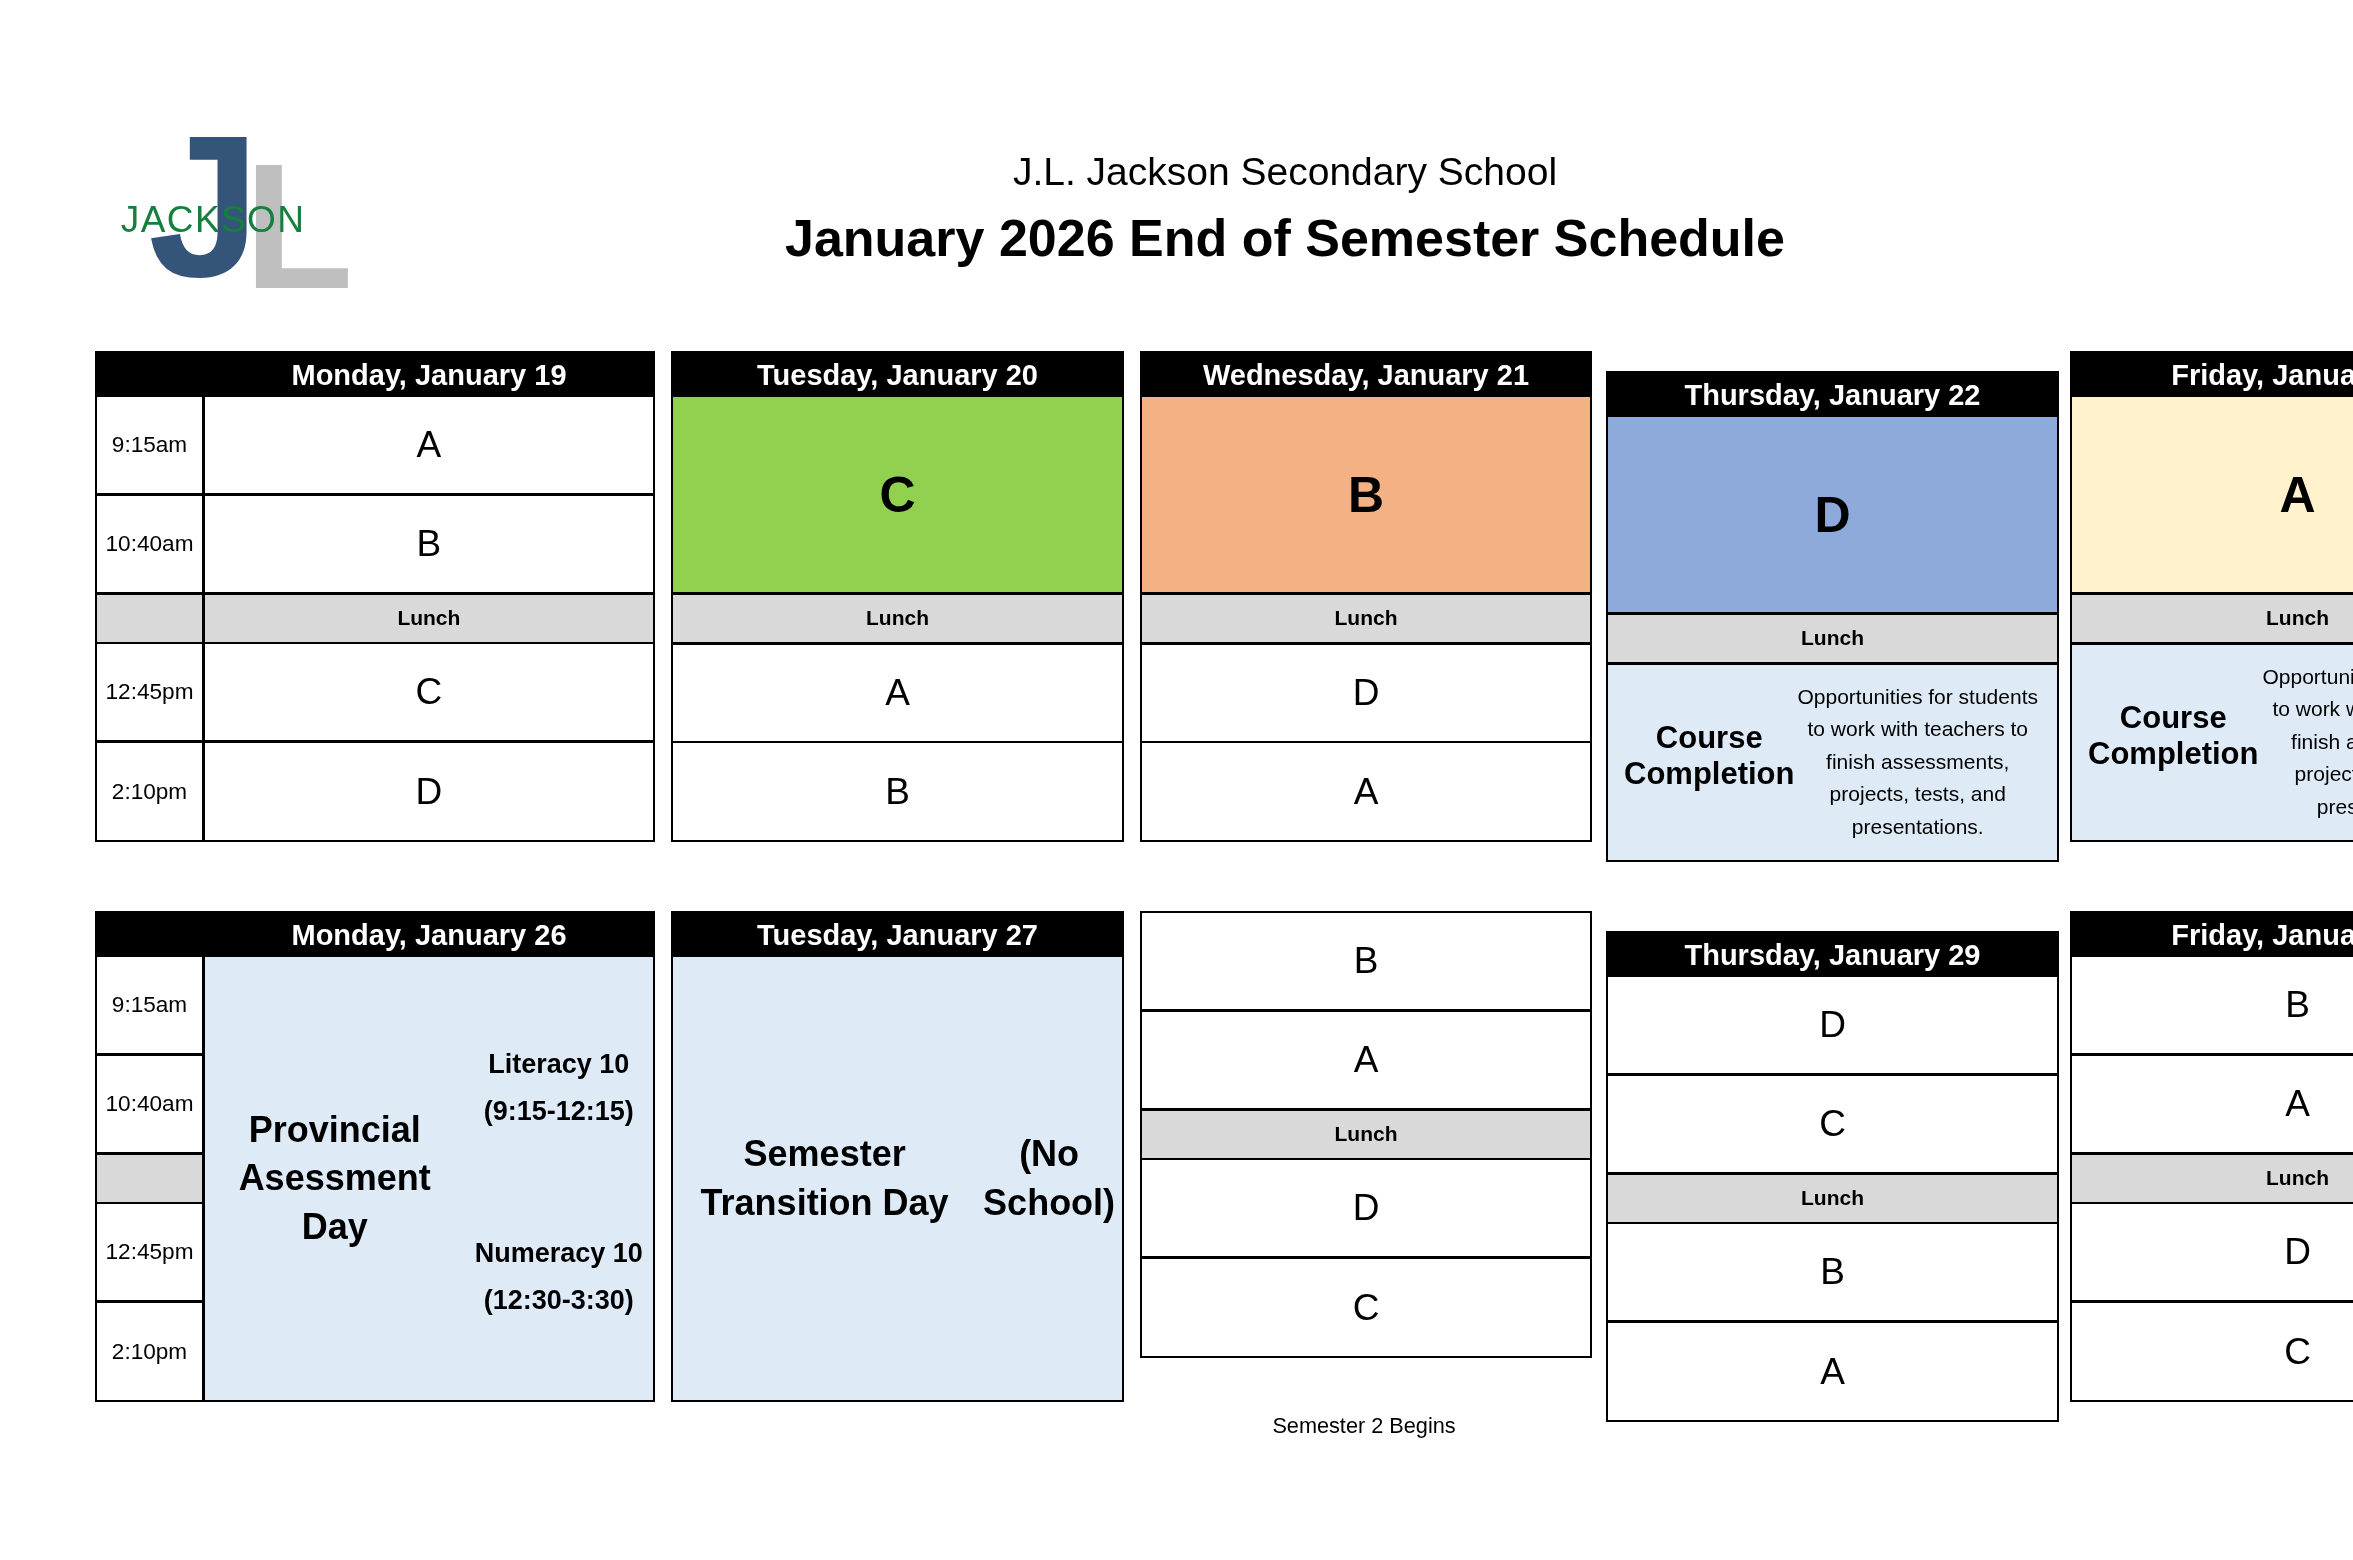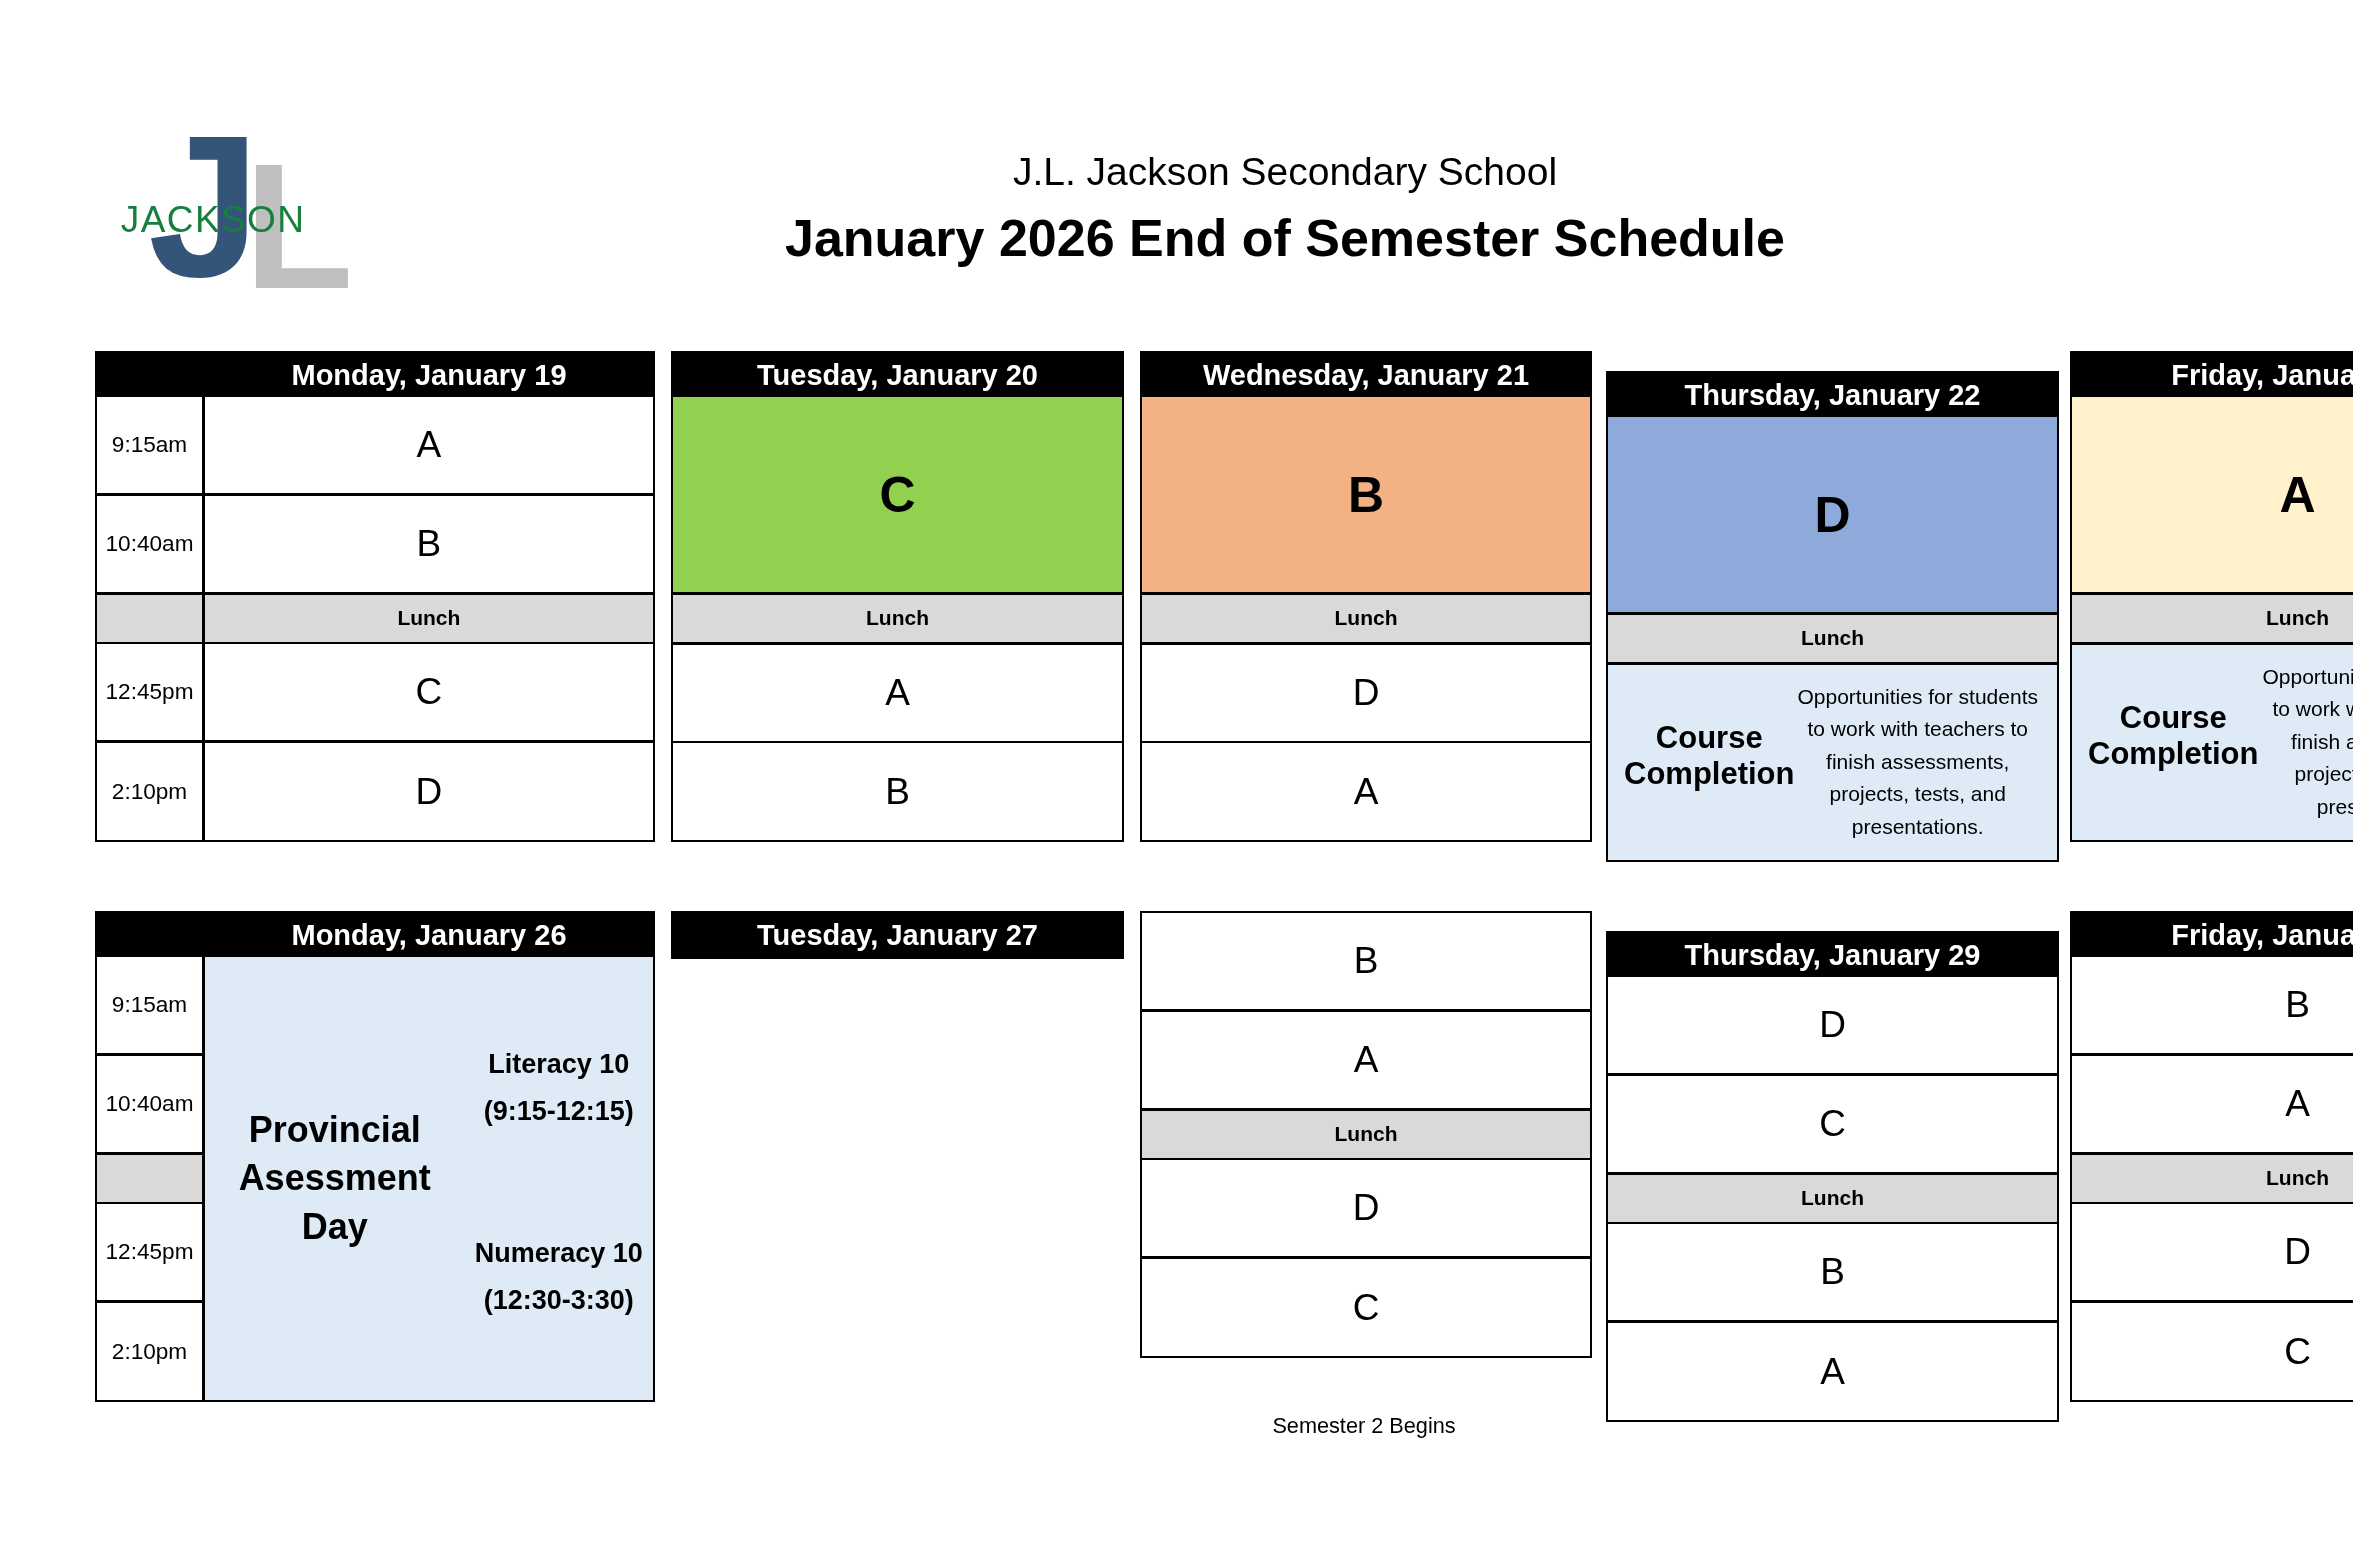--- a/index.html
+++ b/index.html
@@ -135,20 +135,26 @@
       </div>
       <div class="timecell">10:40am</div>
       <div class="timecell lunch"></div>
       <div class="timecell">12:45pm</div>
       <div class="timecell">2:10pm</div>
     </div>
   </div>
 
   <div class="tbl w2 c2">
     <div class="hdr">Tuesday, January 27</div>
+    <div class="body rows-full">
+      <div class="cell event" style="background-color: rgb(222, 235, 247);">
+        <div class="ev-title">Semester Transition Day</div>
+        <div class="ev-sub">(No School)</div>
+      </div>
+    </div>
   </div>
 
   <div class="tbl w2 c3">
     <div class="body rows-periods" style="grid-template-columns:1fr;">
       <div class="cell p">B</div>
       <div class="cell p">A</div>
       <div class="cell lunch lunchlab">Lunch</div>
       <div class="cell p">D</div>
       <div class="cell p">C</div>
     </div>

